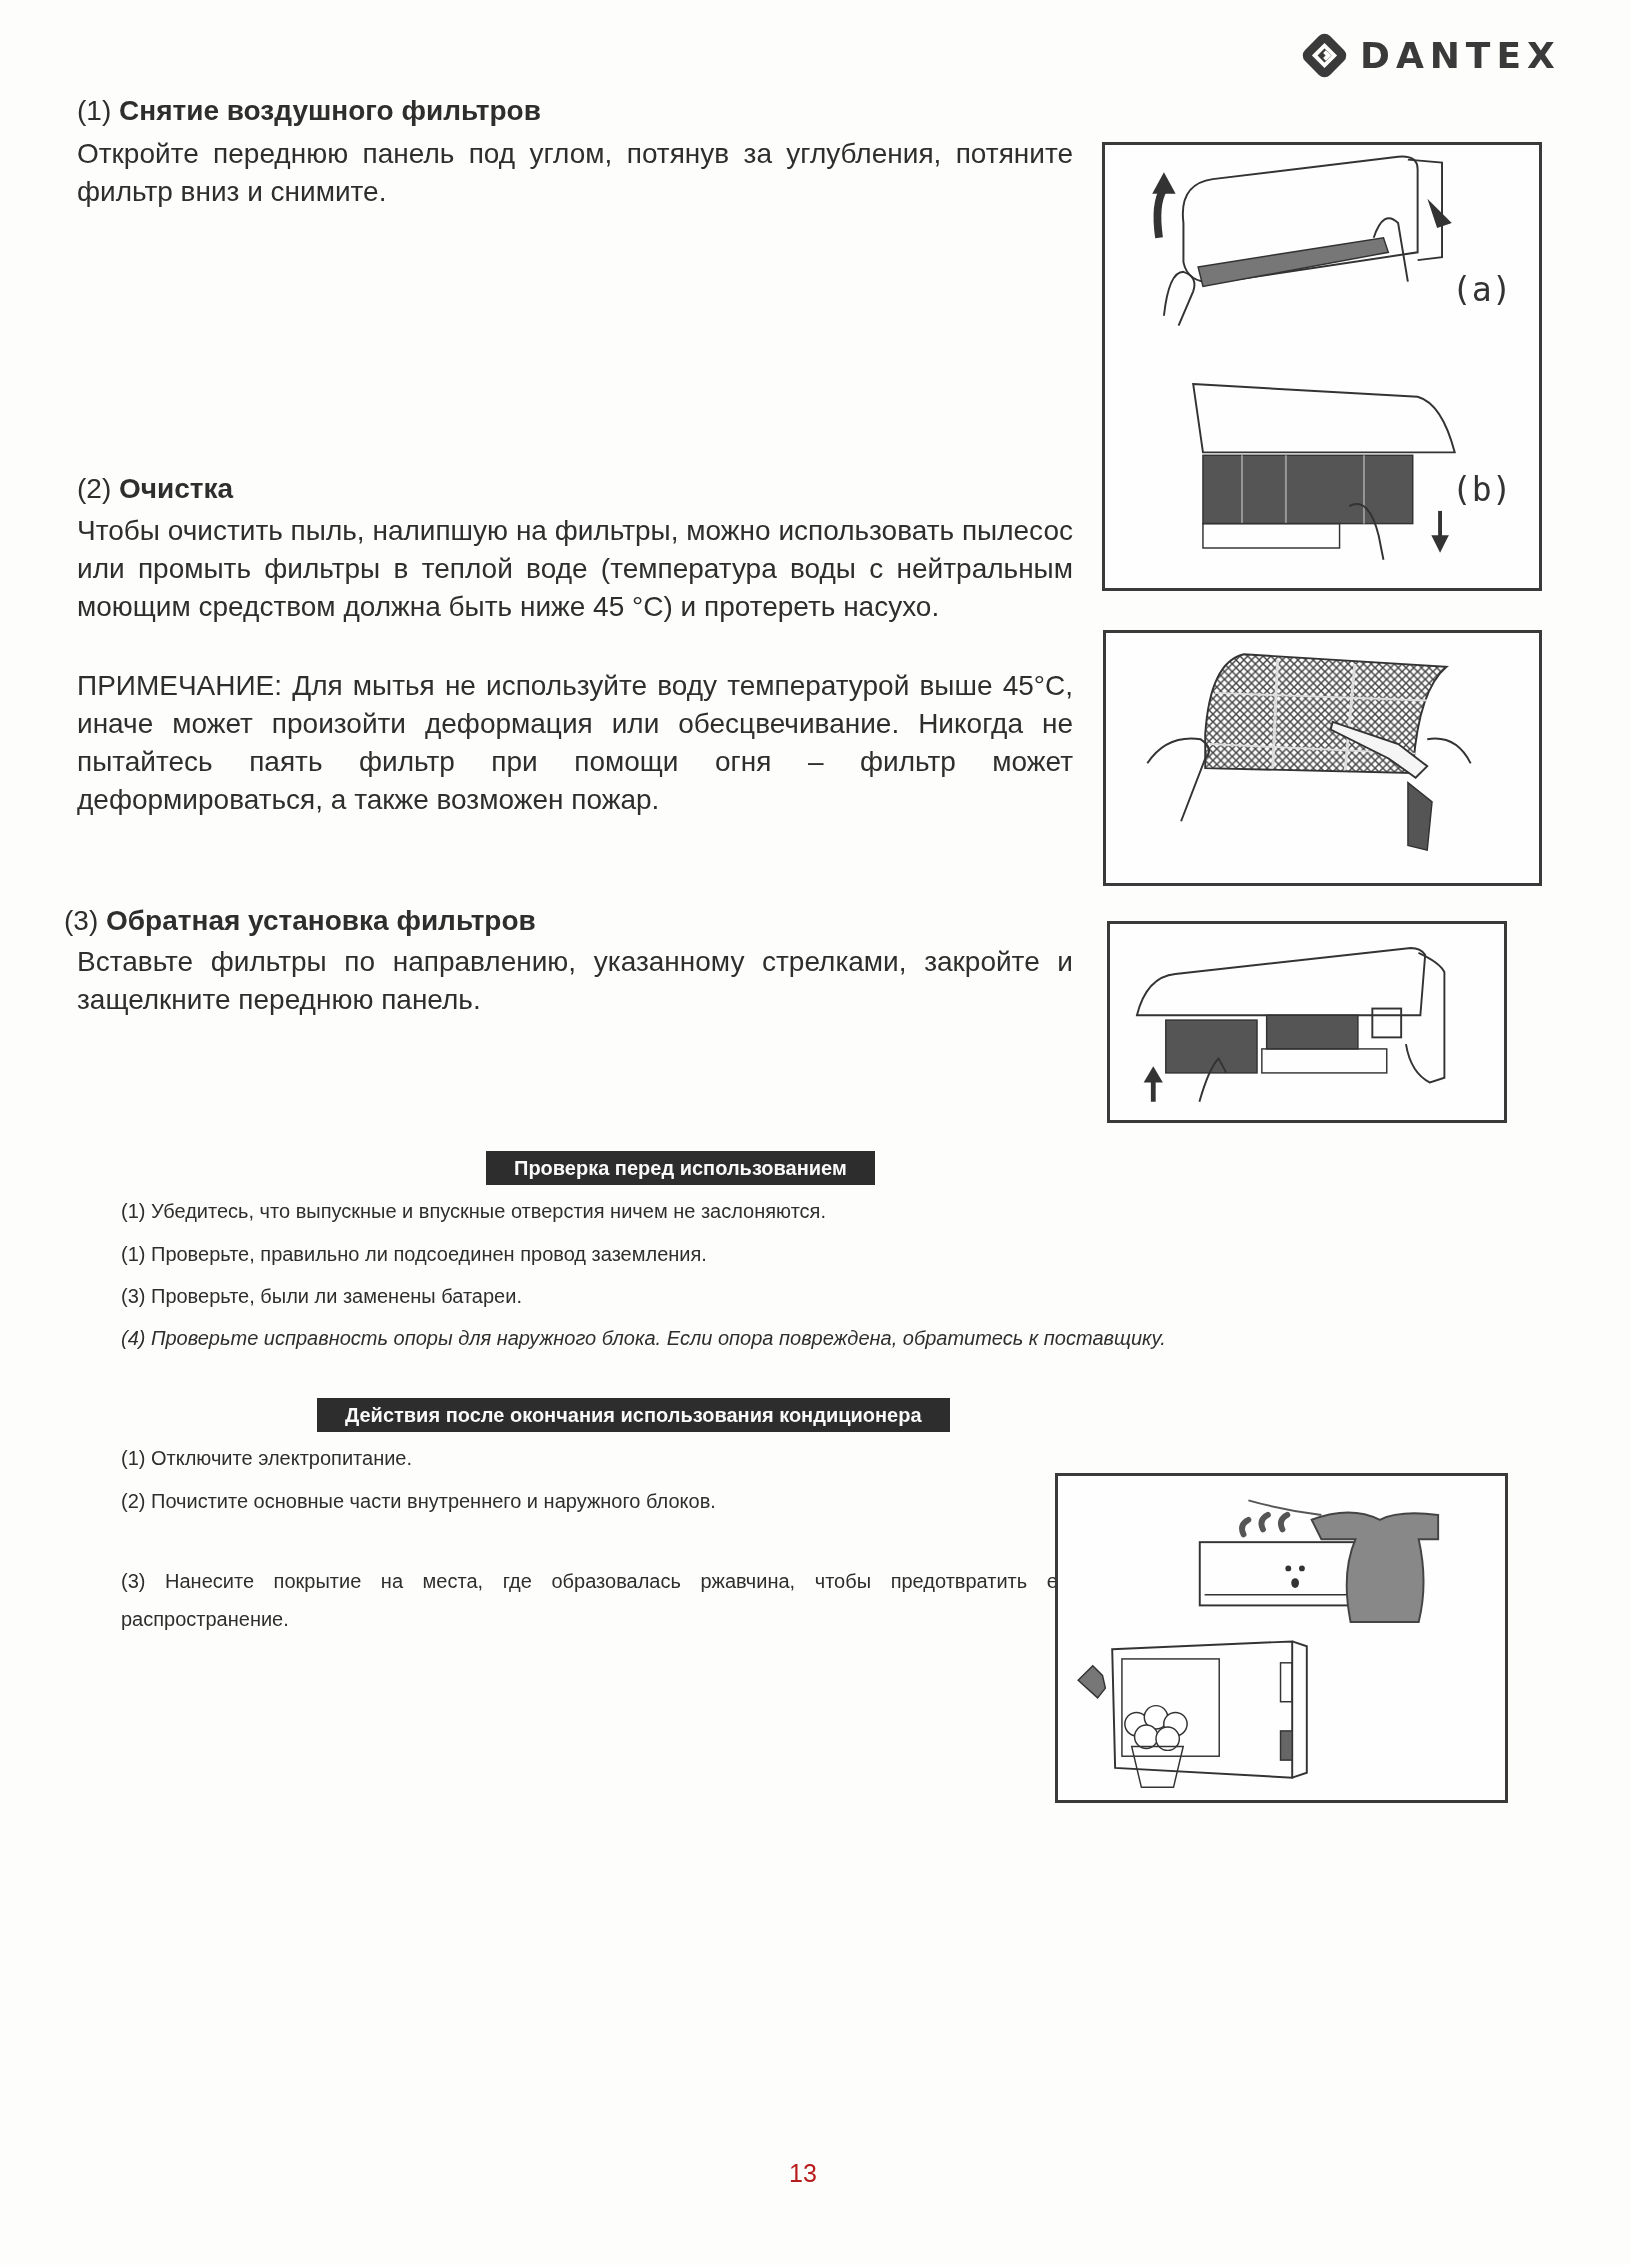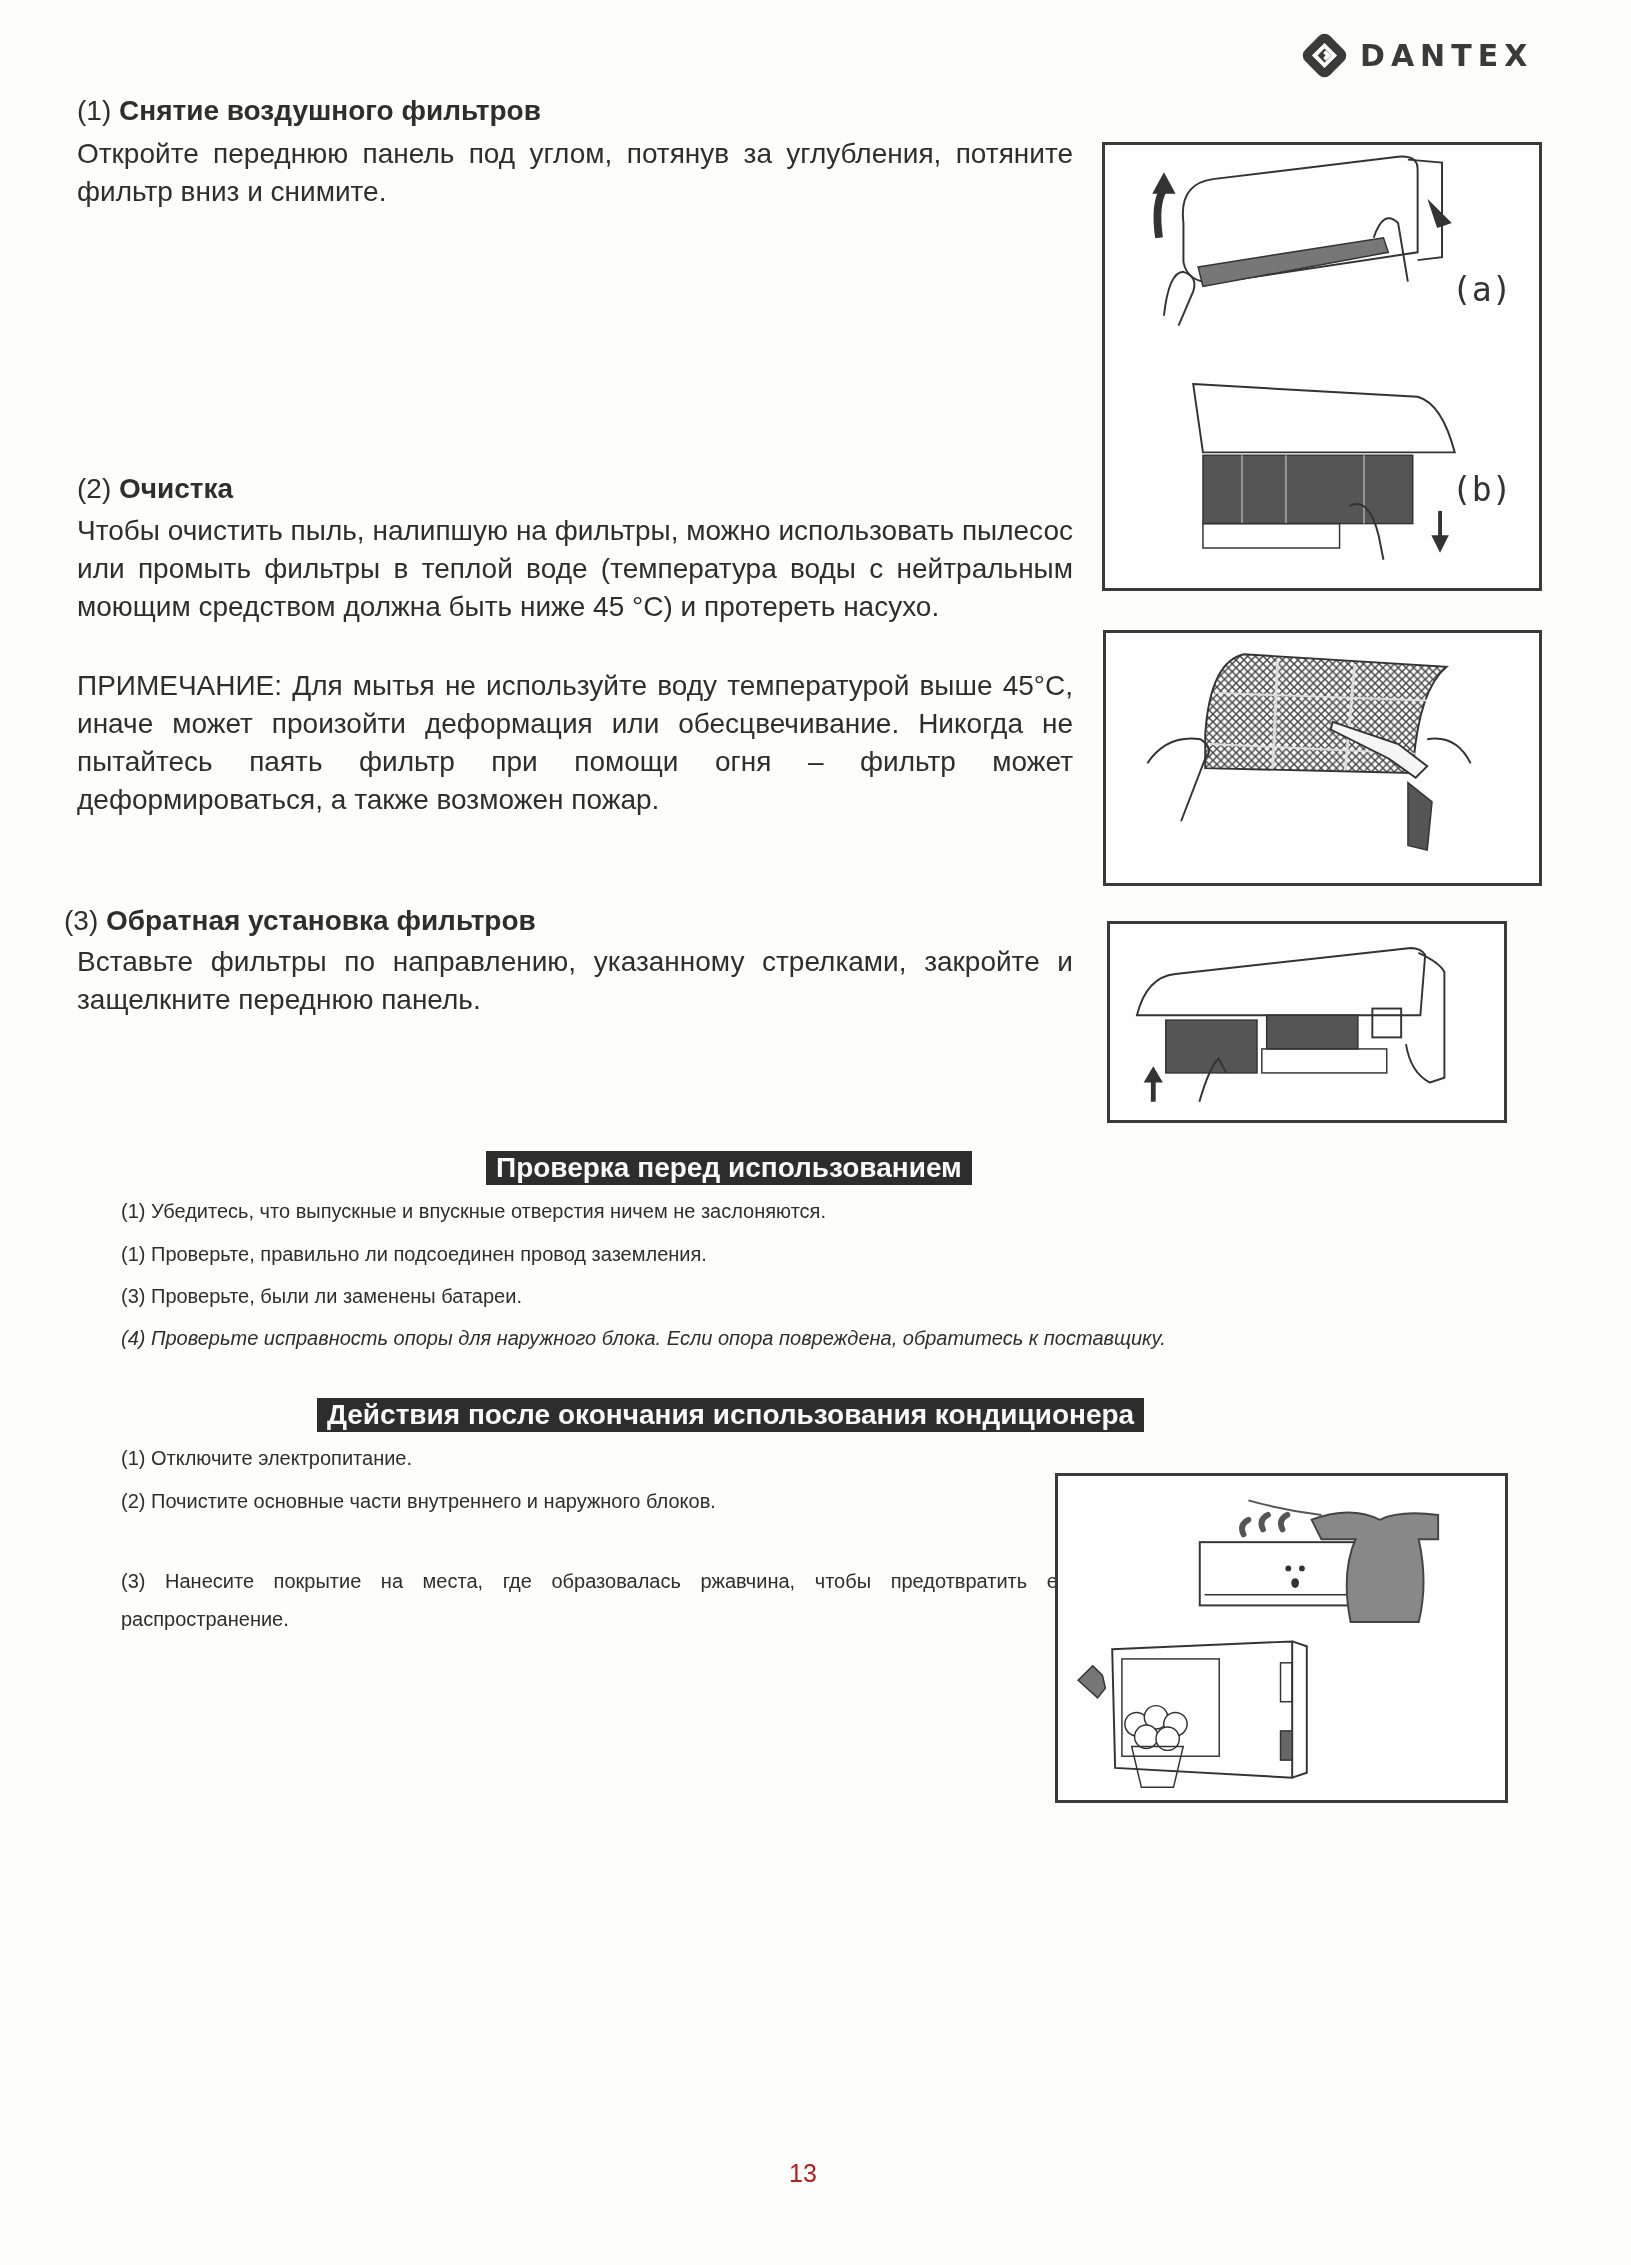--- a/index.html
+++ b/index.html
@@ -4,27 +4,27 @@
 <style>
   html, body { margin:0; padding:0; }
   body {
     width:1632px; height:2265px; position:relative; overflow:hidden;
     background:#fdfdfb;
     font-family:"Liberation Sans", sans-serif;
     color:#2e2e2e;
   }
   .abs { position:absolute; }
   .logo { left:1299px; top:30px; display:flex; align-items:center; gap:10px; }
-  .logo-word { font-family:"DejaVu Sans", sans-serif; font-weight:bold; font-size:30px; letter-spacing:6px; color:#3a3a3a; }
+  .logo-word { font-family:"DejaVu Sans", sans-serif; font-weight:bold; font-size:36px; letter-spacing:6px; color:#3a3a3a; }
   .txt { font-size:28px; line-height:38px; }
   .justify { text-align:justify; text-align-last:left; }
   .sec-title b { font-weight:bold; }
   .banner {
-    background:#2d2d2d; color:#fafafa; font-weight:bold; font-size:28px;
-    line-height:34px; padding:0 10px; white-space:nowrap;
+    background:#2d2d2d; color:#fafafa; font-weight:bold; font-size:20px;
+    line-height:34px; padding:0 28px; white-space:nowrap;
   }
   .fig { border:3px solid #3a3a3a; background:#fefefe; box-sizing:border-box; }
   .fig svg { display:block; width:100%; height:100%; }
   .pnum { font-size:25px; color:#b91c1c; }
   .list-item { font-size:20px; line-height:38px;margin-left:44px; }
 </style>
 </head>
 <body>
 
 <div class="abs logo">

